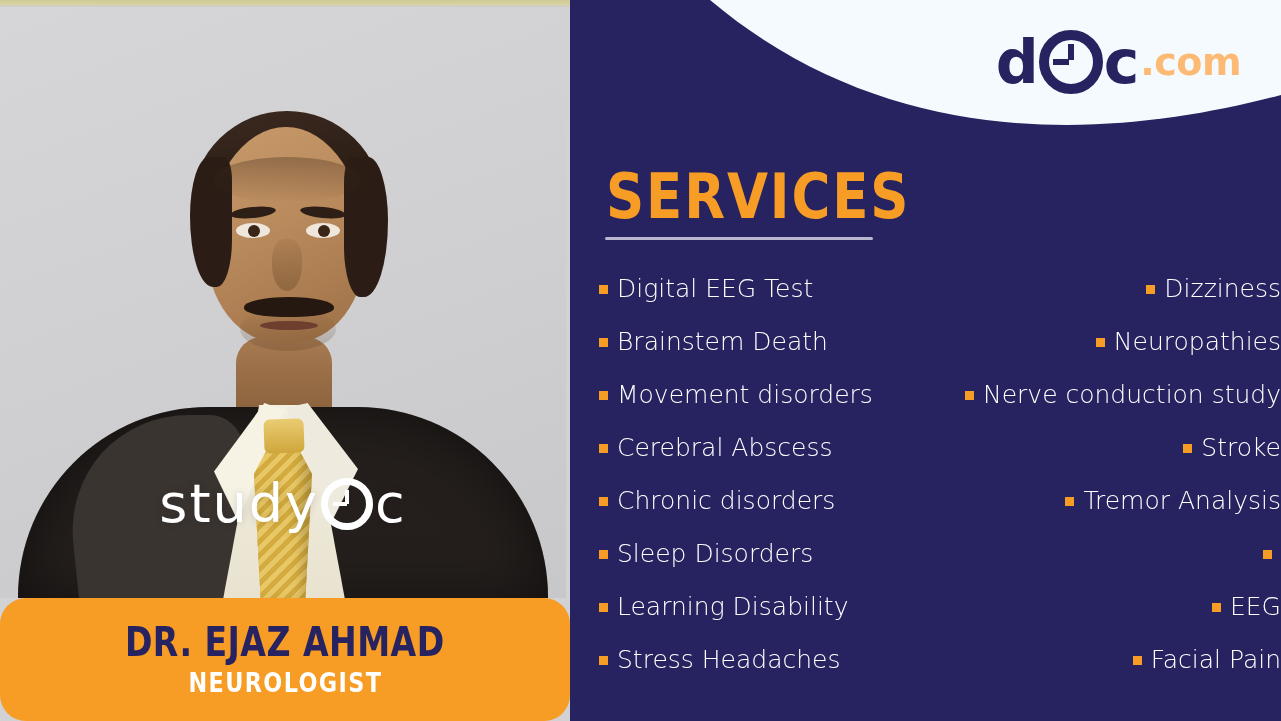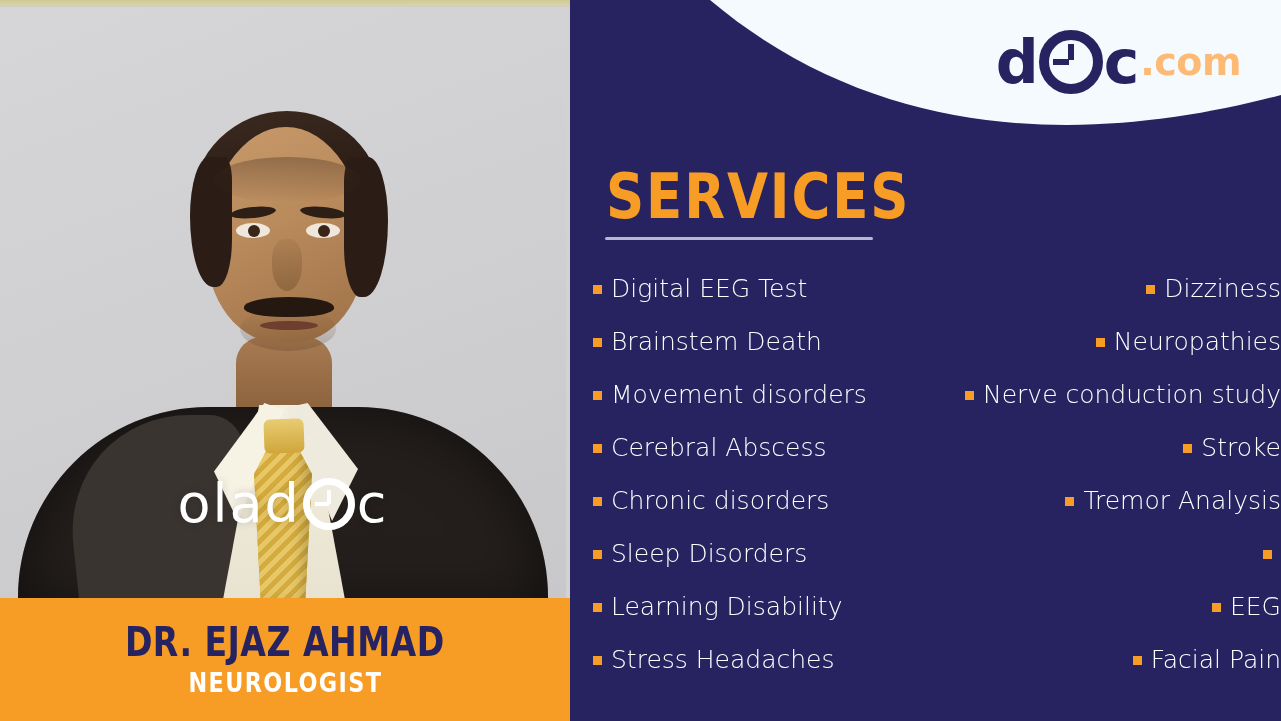--- a/index.html
+++ b/index.html
@@ -134,20 +134,21 @@
   }
   #photo-watermark .wm-plus::before{left:50%;top:5px;width:4px;height:14px;margin-left:-2px;}
   #photo-watermark .wm-plus::after{top:50%;left:5px;height:4px;width:14px;margin-top:-2px;}
 
   
   #name-banner{
     position:absolute;left:0;top:598px;width:570px;height:123px;
     background:#f79c25;
     display:flex;flex-direction:column;align-items:center;justify-content:center;
     overflow:hidden;
+    border-radius:26px;
   }
   #doctor-name{
     font-family:"DejaVu Sans Condensed","Liberation Sans Narrow","Liberation Sans",sans-serif;
     font-weight:bold;font-size:40px;letter-spacing:.5px;color:#272360;
     transform:scaleX(.92);white-space:nowrap;line-height:1.05;
   }
   #doctor-specialty{
     font-family:"DejaVu Sans Condensed","Liberation Sans Narrow","Liberation Sans",sans-serif;
     font-weight:bold;font-size:27px;letter-spacing:1.5px;color:#ffffff;
     transform:scaleX(.92);white-space:nowrap;margin-top:6px;line-height:1.05;
@@ -188,21 +189,21 @@
   #services-underline{
     position:absolute;left:35px;top:237px;width:268px;height:3px;
     background:#b9b6cf;border-radius:2px;
   }
 
   #services-columns{
     position:absolute;left:0;top:276px;width:711px;height:430px;
     display:flex;
   }
   .svc-col{display:flex;flex-direction:column;}
-  #col-left{width:350px;padding-left:23px;}
+  #col-left{width:350px;padding-left:29px;}
   #col-right{width:330px;padding-left:18px;align-items:flex-end;}
   .svc-item{
     display:flex;align-items:flex-start;
     color:#ffffff;font-size:25px;line-height:1;
     margin-bottom:0;
     font-family:"DejaVu Sans","Liberation Sans",sans-serif;
     font-weight:300;
     height:53px;
   }
   #col-right .svc-item{height:53px;font-size:25px;}
@@ -242,21 +243,21 @@
       <div class="ph" id="mouth"></div>
       <div class="ph" id="suit"></div>
       <div class="ph" id="suit-left"></div>
       <div class="ph" id="shirt"></div>
       <div class="ph" id="collar-l"></div>
       <div class="ph" id="collar-r"></div>
       <div class="ph" id="tie"></div>
       <div class="ph" id="tie-knot"></div>
 
       <div id="photo-watermark">
-        <span>olad</span>
+        <span>study</span>
         <span class="wm-plus"></span>
         <span>c</span>
       </div>
     </div>
 
     <div id="name-banner">
       <div id="doctor-name">DR. EJAZ AHMAD</div>
       <div id="doctor-specialty">NEUROLOGIST</div>
     </div>
   </div>

